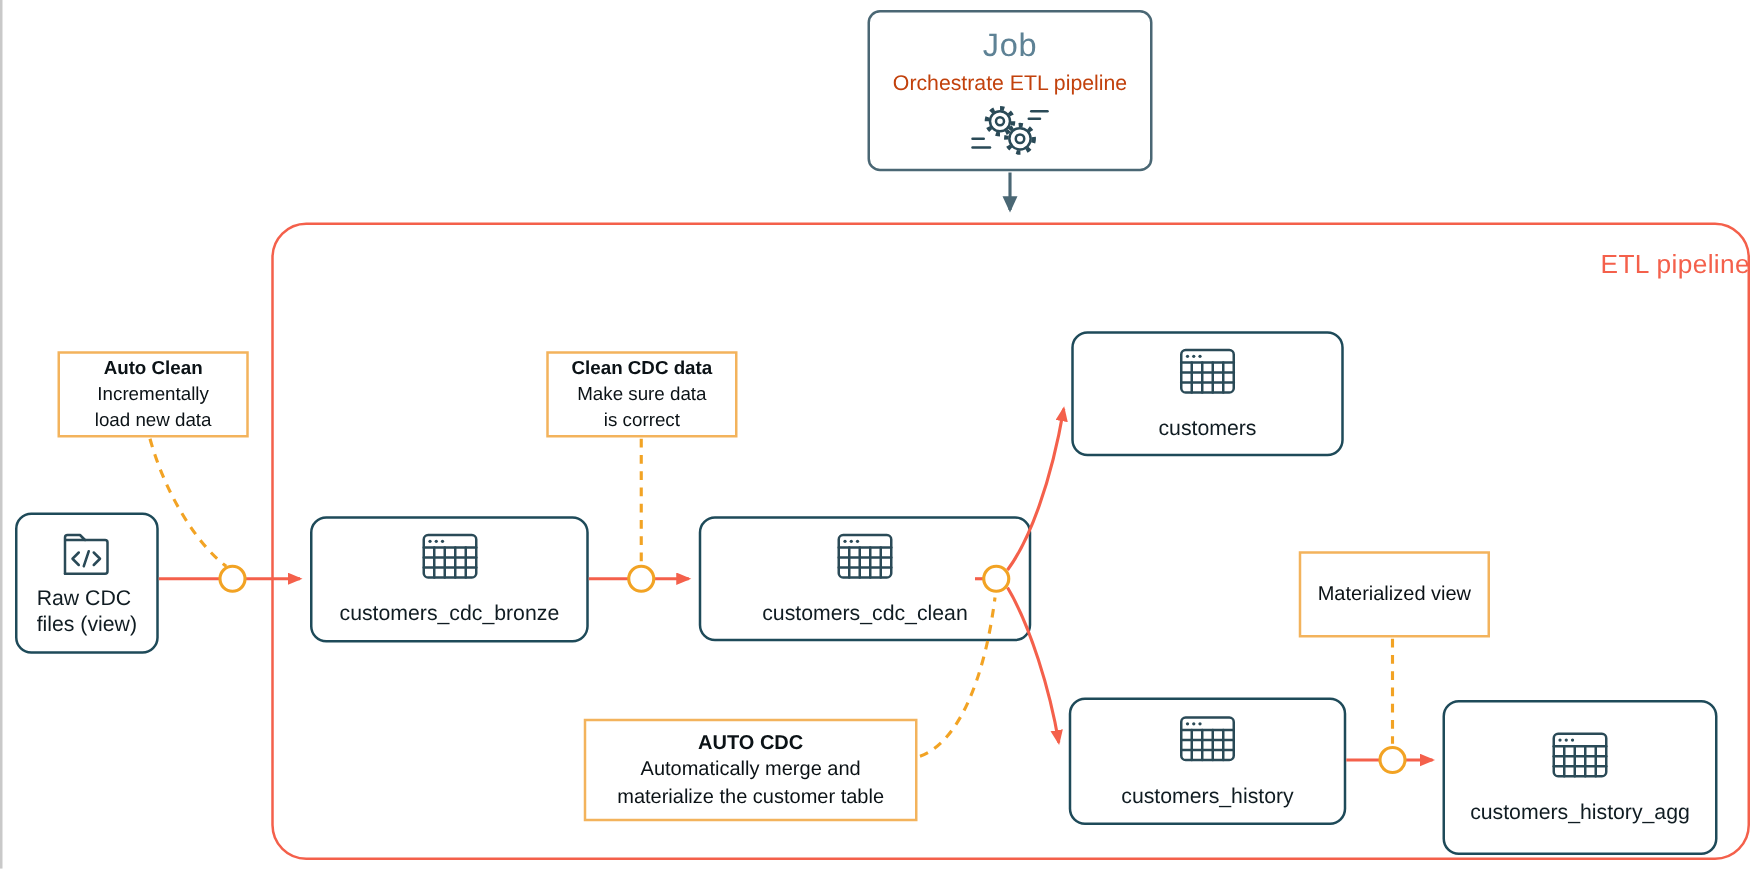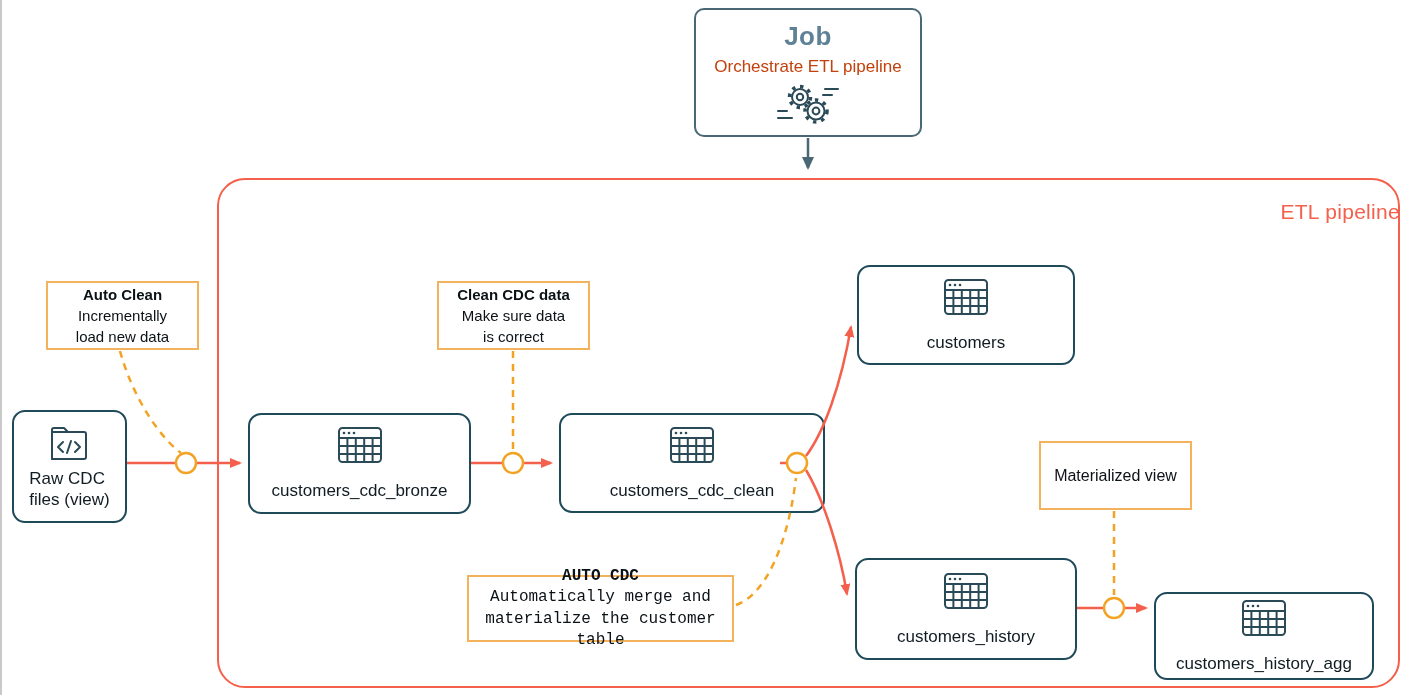--- a/index.html
+++ b/index.html
@@ -20,45 +20,45 @@
   
   .etl-container{position:absolute;left:215px;top:178px;width:1183px;height:510px;
     border:2px solid var(--accent-red);border-radius:28px;}
   .etl-label{position:absolute;left:215px;top:200px;width:1183px;text-align:right;
     color:var(--accent-red);font-size:21px;letter-spacing:.3px;}
 
   
   .job-box{position:absolute;left:692px;top:8px;width:228px;height:129px;
     border:2px solid var(--job-border);border-radius:10px;background:#fff;
     display:flex;flex-direction:column;align-items:center;justify-content:center;gap:5px;padding-top:2px;}
-  .job-title{color:var(--job-title);font-size:26px;letter-spacing:.5px;font-weight:bold;}
+  .job-title{color:var(--job-title);font-size:26px;letter-spacing:.5px;}
   .job-subtitle{font-size:17px;color:#c2410c;}
 
   
   .node{position:absolute;background:#fff;border:2.5px solid var(--node-border);
     border-radius:13px;display:flex;flex-direction:column;align-items:center;
     justify-content:center;gap:17px;}
   .node-label{font-size:17px;color:var(--text-dark);white-space:nowrap;}
   .node-label.two-line{line-height:21px;}
 
   .raw-box{left:10px;top:410px;width:115px;height:113px;gap:6px;}
   .bronze-box{left:246px;top:413px;width:223px;height:101px;}
   .clean-box{left:557px;top:413px;width:266px;height:100px;}
   .customers-box{left:855px;top:265px;width:218px;height:100px;}
   .history-box{left:853px;top:558px;width:222px;height:102px;}
-  .agg-box{left:1152px;top:592px;width:220px;height:88px;}
+  .agg-box{left:1152px;top:560px;width:220px;height:124px;}
 
   
   .annotation{position:absolute;background:#fff;border:2px solid var(--annotation-border);
     display:flex;flex-direction:column;align-items:center;justify-content:center;
     text-align:center;font-size:15px;line-height:21px;color:#0b1216;}
   .annotation b{font-weight:bold;}
   .auto-loader{left:44px;top:281px;width:153px;height:69px;}
   .clean-cdc{left:435px;top:281px;width:153px;height:69px;}
-  .auto-cdc{left:465px;top:575px;width:267px;height:67px;font-size:16px;line-height:21.5px;font-family:Liberation Mono, monospace;}
+  .auto-cdc{left:465px;top:575px;width:267px;height:82px;font-size:16px;line-height:21.5px;}
   .mat-view{left:1037px;top:441px;width:153px;height:69px;font-size:16px;}
 
   
   svg.overlay{position:absolute;left:0;top:0;width:1406px;height:695px;pointer-events:none;}
   .c-red{stroke:var(--accent-red);stroke-width:2.5;fill:none;}
   .c-slate{stroke:var(--job-border);stroke-width:2.5;fill:none;}
   .c-gold{stroke:var(--connector-gold);stroke-width:2.5;fill:none;stroke-dasharray:7 6;}
   .joint{fill:#fff;stroke:var(--connector-gold);stroke-width:2.5;}
   .head-red{fill:var(--accent-red);}
   .head-slate{fill:var(--job-border);}

